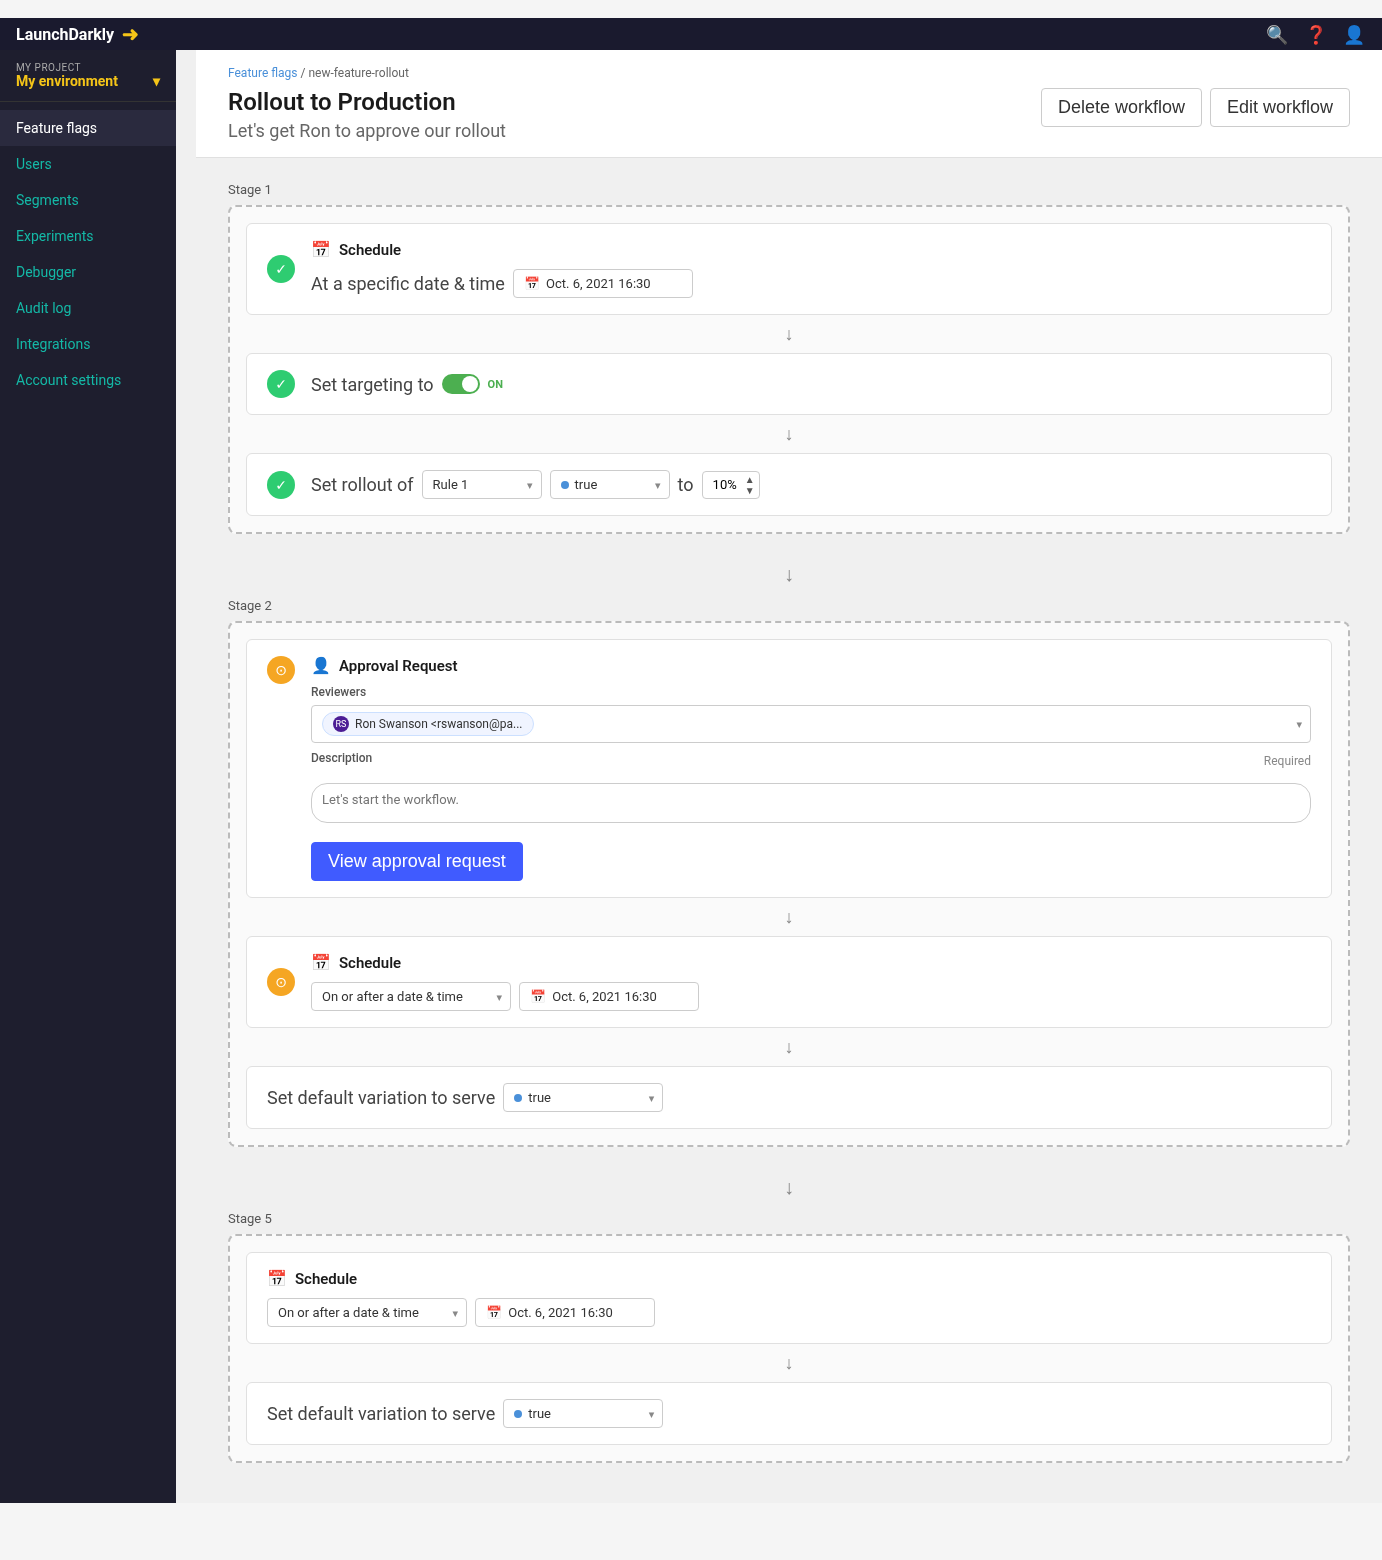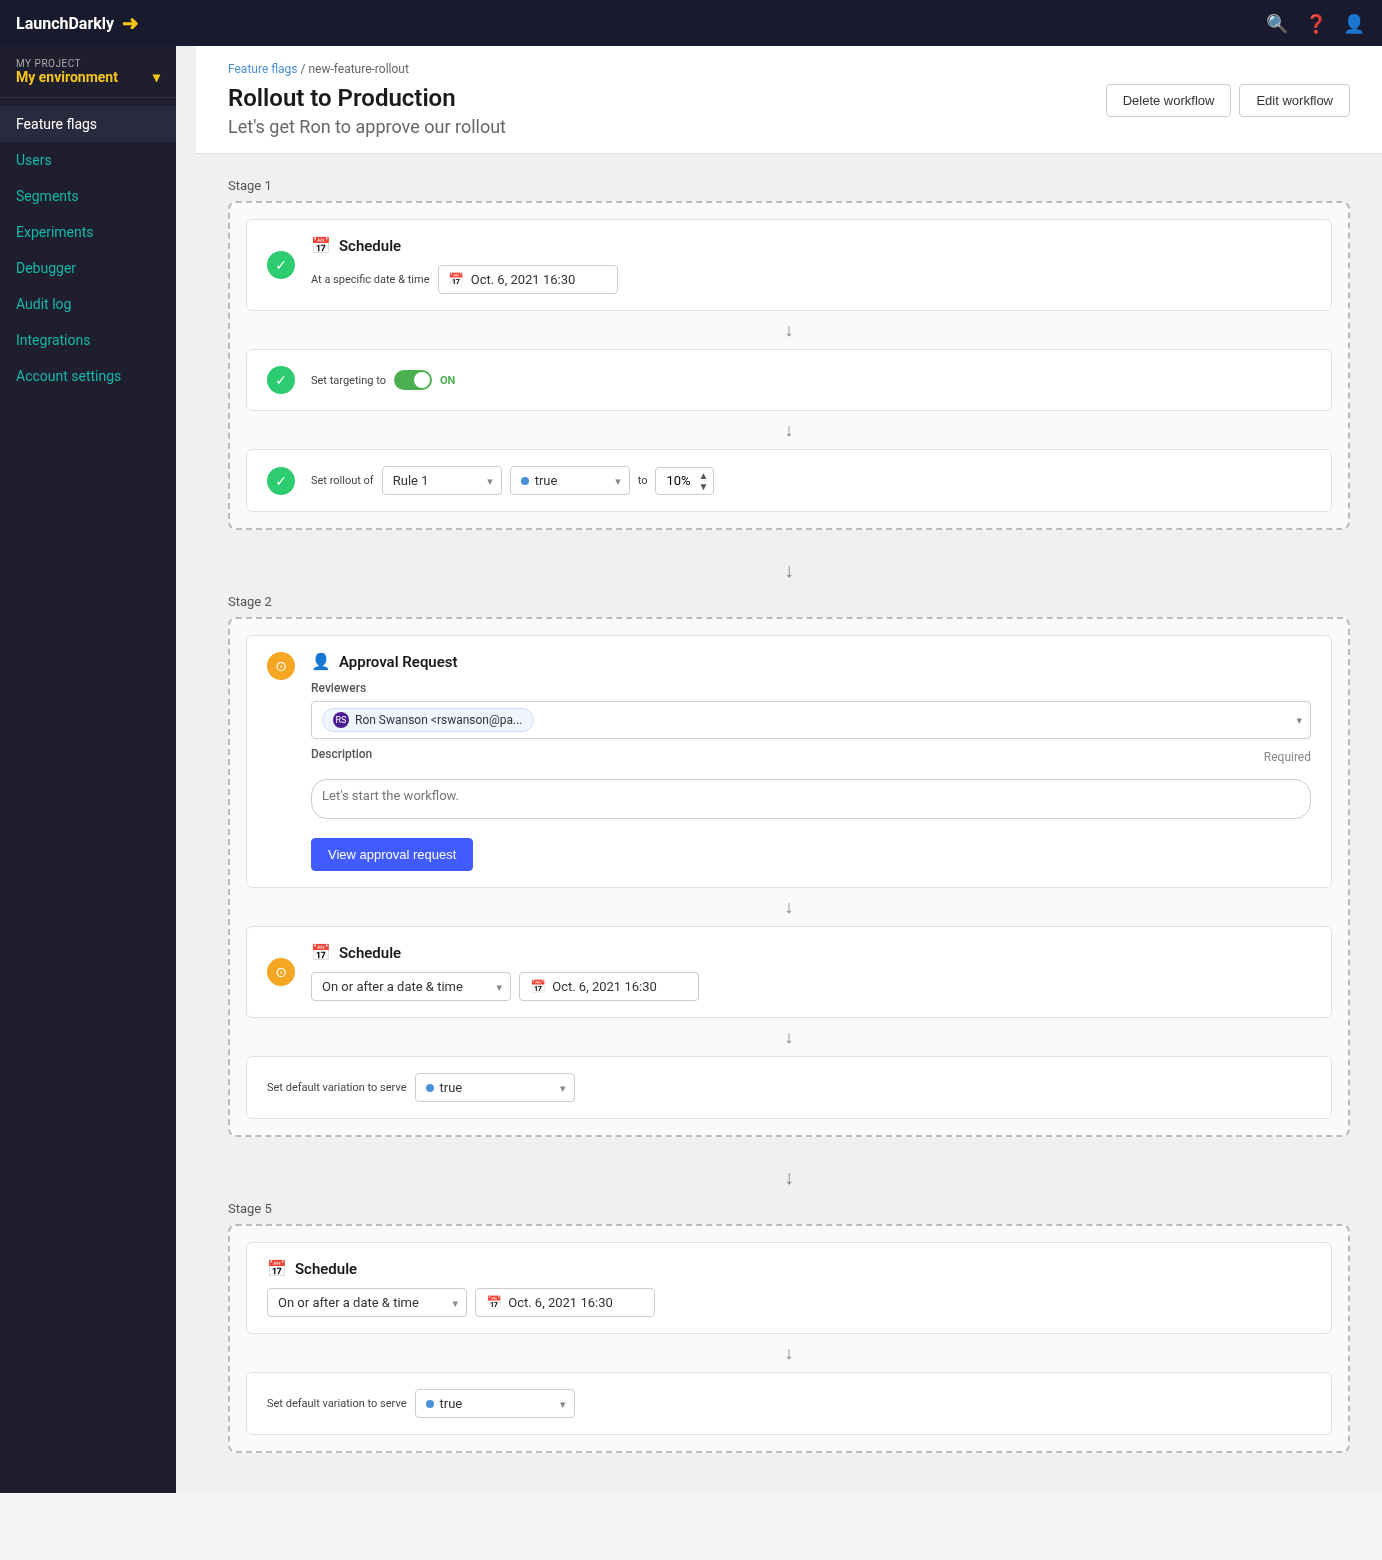--- a/index.html
+++ b/index.html
@@ -1,26 +1,27 @@
 <!DOCTYPE html>
 <html><head>
   <meta charset="utf-8">
   <style>
     * { box-sizing: border-box; margin: 0; padding: 0; }
     body { font-family: -apple-system, BlinkMacSystemFont, 'Segoe UI', Roboto, sans-serif; font-size: 14px; background: #f5f5f5; display: flex; flex-direction: column; height: 100%; }
 
     
     .topnav {
       background: #1a1a2e;
-      height: 46px;
+      height: 32px;
       display: flex;
       align-items: center;
       justify-content: space-between;
       padding: 0 16px;
       flex-shrink: 0;
+      margin-top: 18px;
     }
     .topnav-logo {
       display: flex;
       align-items: center;
       gap: 8px;
       color: #fff;
       font-weight: 700;
       font-size: 16px;
     }
     .topnav-logo .arrow {
@@ -128,21 +129,21 @@
       margin-top: 4px;
     }
     .header-actions {
       display: flex;
       gap: 8px;
       align-items: center;
     }
     .btn {
       padding: 8px 16px;
       border-radius: 4px;
-      font-size: 13px;
+      font-size: 18px;
       cursor: pointer;
       border: 1px solid #ccc;
       background: #fff;
       color: #333;
       font-weight: 500;
       text-align: right;
     }
     .btn-primary {
       background: #405bff;
       color: #fff;
@@ -225,21 +226,21 @@
     .step-title .icon {
       font-size: 16px;
     }
     .step-row {
       display: flex;
       align-items: center;
       gap: 8px;
       flex-wrap: wrap;
     }
     .step-label-text {
-      font-size: 11px;
+      font-size: 18px;
       color: #444;
     }
 
     
     .input-display {
       border: 1px solid #ccc;
       border-radius: 4px;
       padding: 6px 10px;
       font-size: 13px;
       color: #333;

